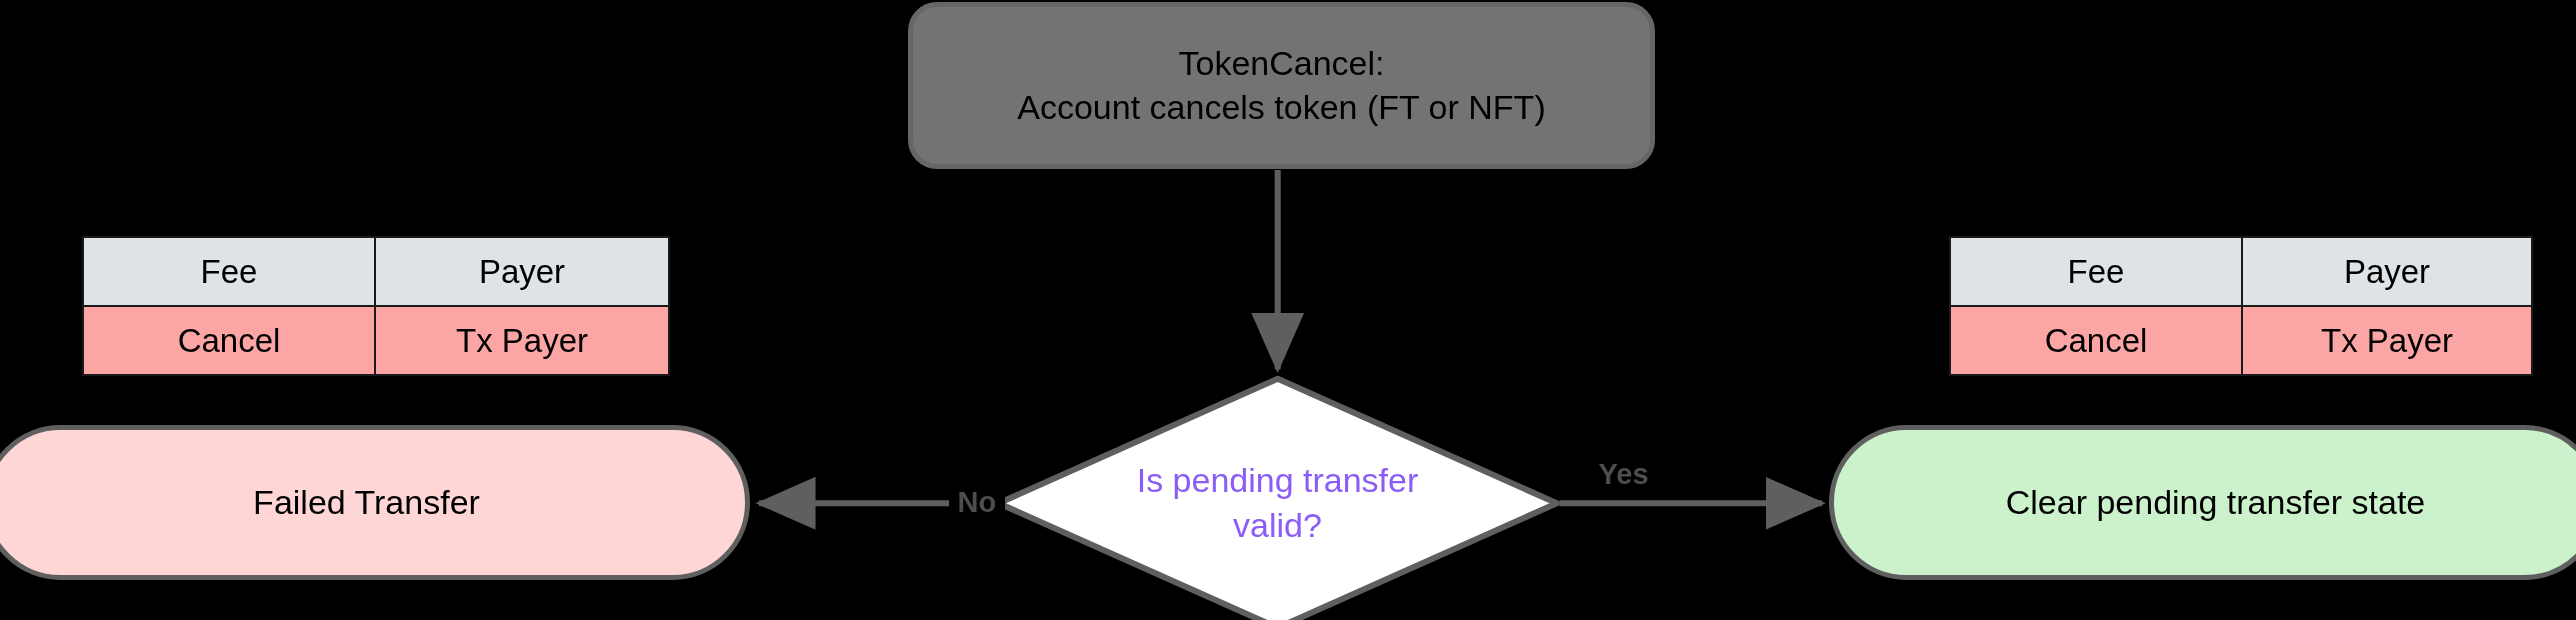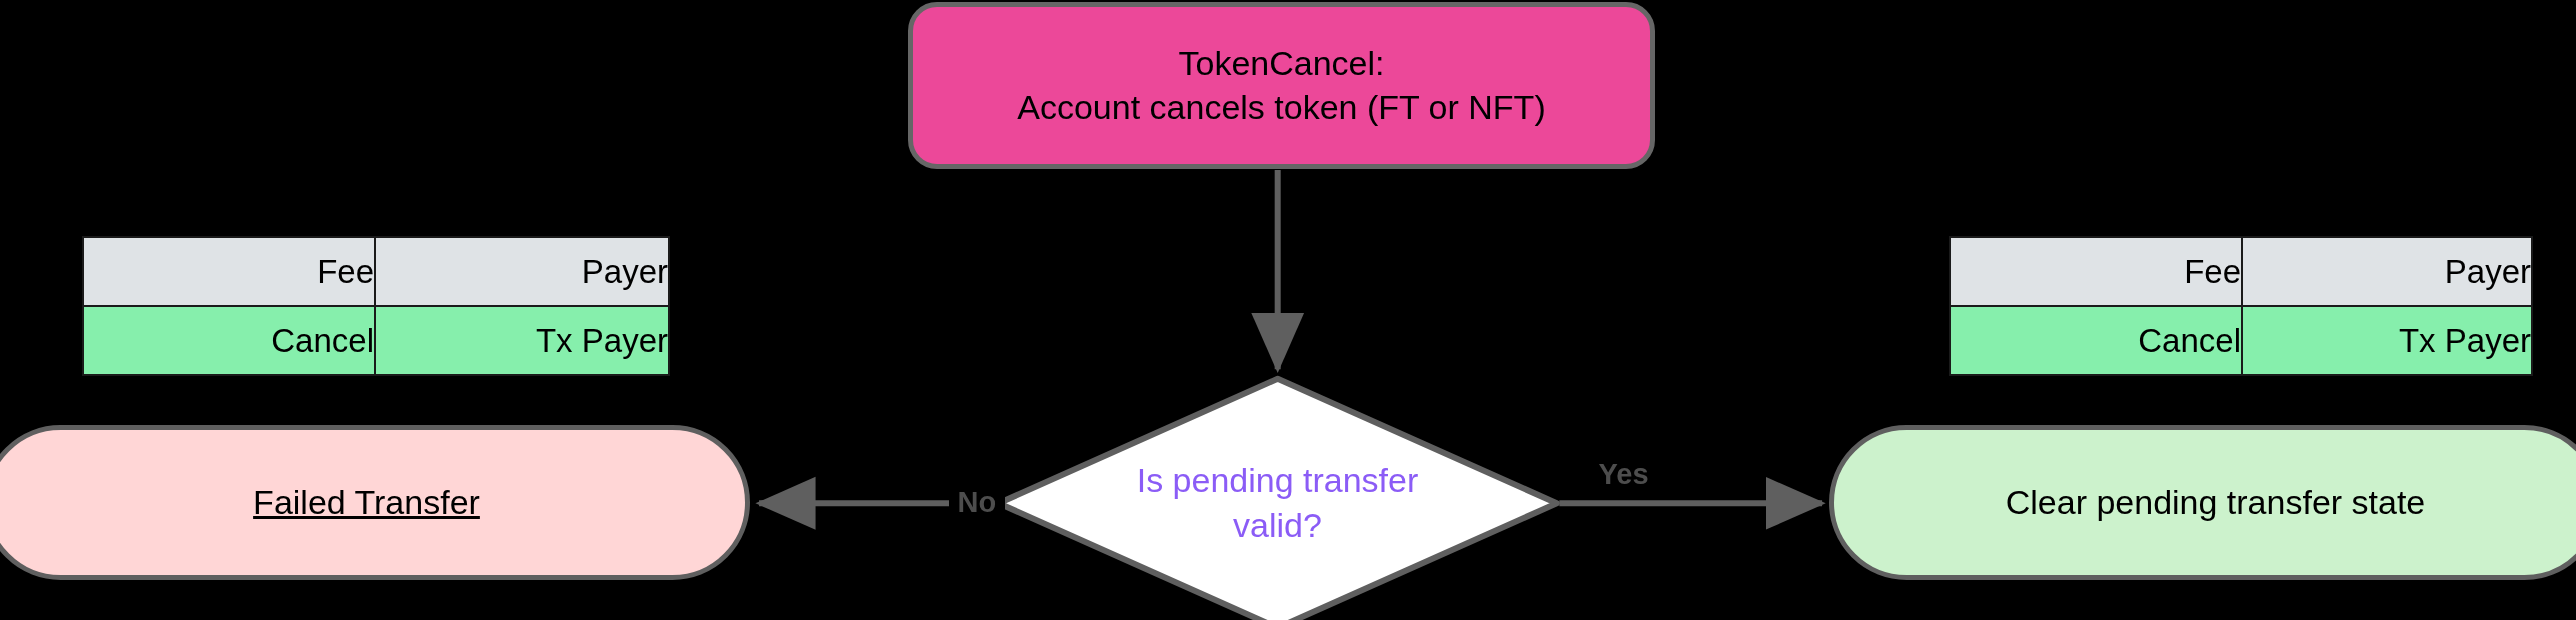--- a/index.html
+++ b/index.html
@@ -21,21 +21,21 @@
     height: 621px;
   }
   
   #node-tokencancel {
     position: absolute;
     left: 908px;
     top: 1.7px;
     width: 747px;
     height: 167px;
     box-sizing: border-box;
-    background: #ec4899;
+    background: #737373;
     border: 5.2px solid #666666;
     border-radius: 29px;
     display: flex;
     align-items: center;
     justify-content: center;
   }
   #node-tokencancel .txt {
     font-size: 34px;
     color: #000;
     text-align: center;
@@ -53,21 +53,20 @@
     background: #ffd6d6;
     border: 5.2px solid #5f5f5f;
     border-radius: 82px;
     display: flex;
     align-items: center;
     justify-content: center;
   }
   #node-failed-transfer .txt {
     font-size: 34px;
     text-align: center;
-    text-decoration: underline;
   }
   
   #node-clear-pending {
     position: absolute;
     left: 1829px;
     top: 425px;
     width: 773px;
     height: 155px;
     box-sizing: border-box;
     background: #ccf2cc;
@@ -100,31 +99,31 @@
     position: absolute;
     border-collapse: collapse;
     table-layout: fixed;
     background: #ffffff;
     font-family: "Liberation Sans", sans-serif;
   }
   .fee-table td, .fee-table th {
     border: 2.6px solid #1a1a1a;
     font-weight: normal;
     font-size: 33px;
-    text-align: right;
+    text-align: center;
     color: #000000;
     padding: 0;
     height: 67px;
     vertical-align: middle;
   }
   .fee-table th {
     background: #dfe3e6;
   }
   .fee-table td {
-    background: #86efac;
+    background: #fca5a5;
   }
   #fee-table-left {
     left: 82px;
     top: 236px;
     width: 586px;
   }
   #fee-table-left col.c1 { width: 292px; }
   #fee-table-left col.c2 { width: 294px; }
   #fee-table-right {
     left: 1949px;

